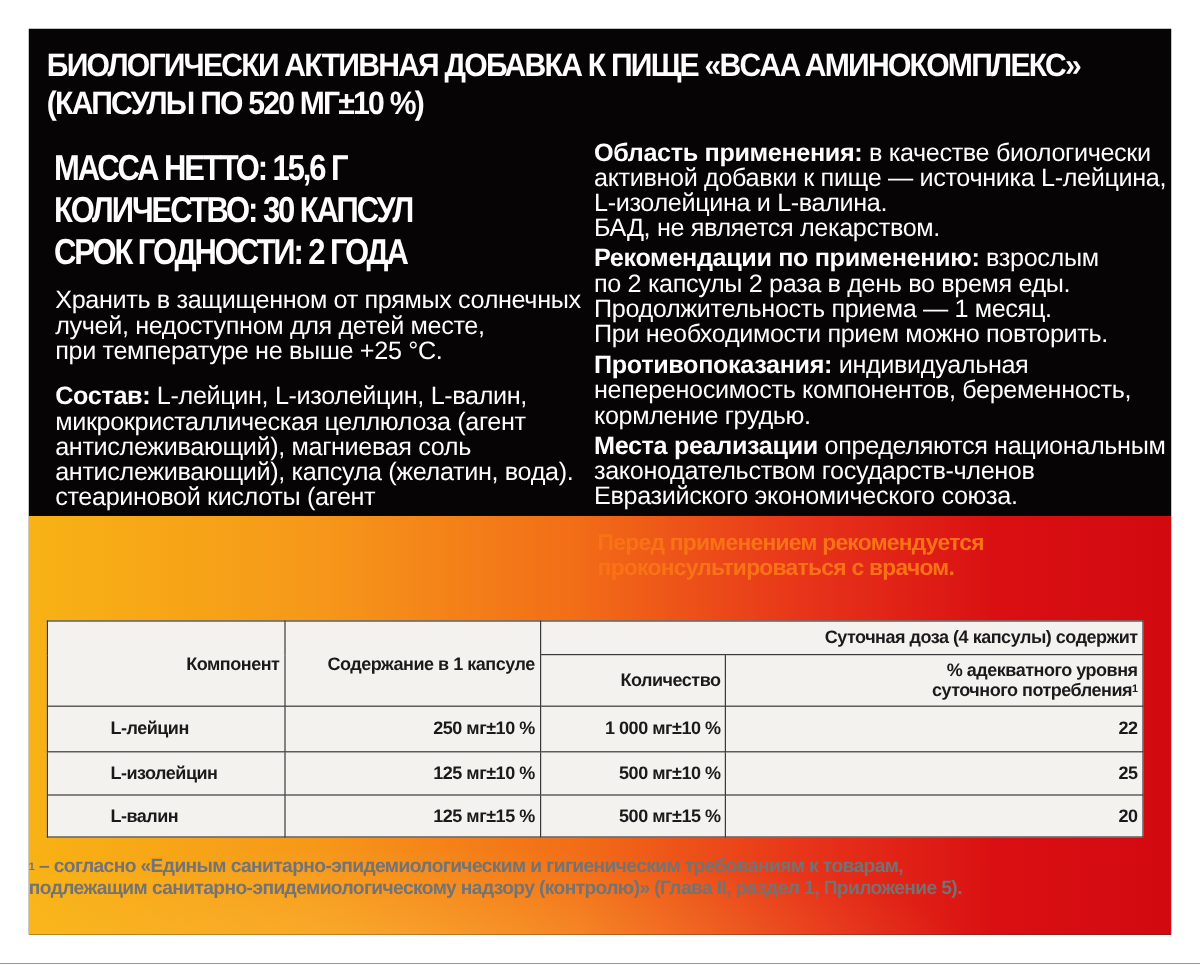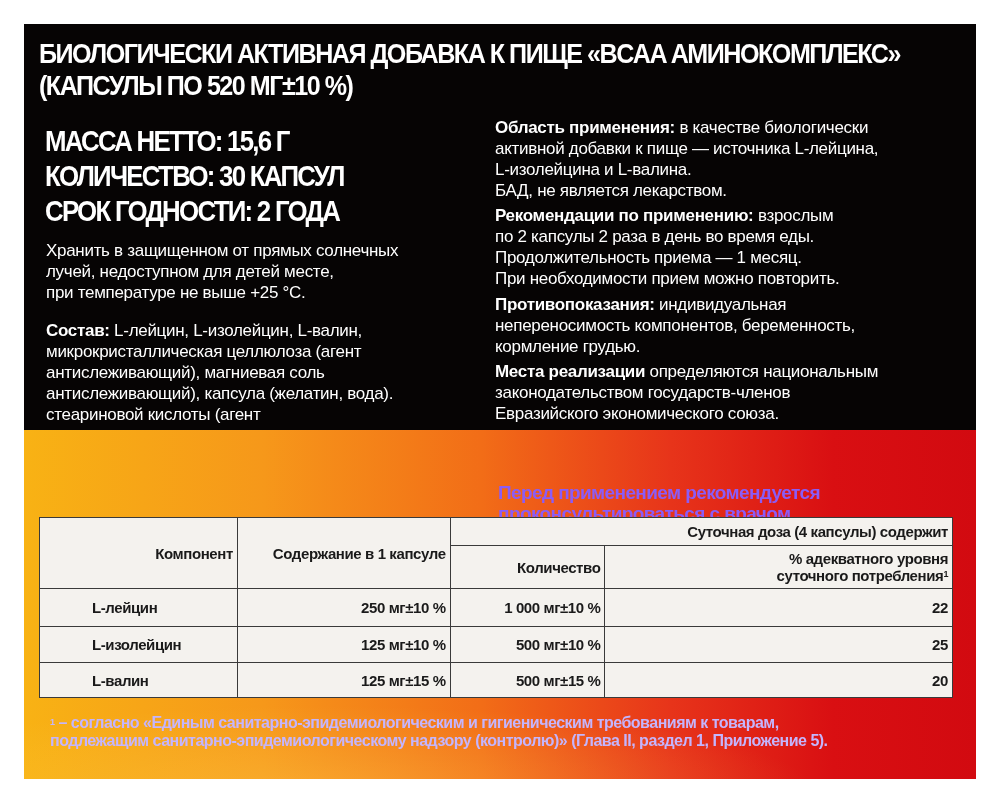--- a/index.html
+++ b/index.html
@@ -27,43 +27,43 @@
     position: absolute; left: 15px; top: 14px; color: #fff; font-weight: bold;
     font-family: "Liberation Sans", sans-serif; font-size: 27px; line-height: 32px;
     letter-spacing: -1.6px; transform: scaleX(0.93); transform-origin: left top; white-space: nowrap;
   }
   .big {
     position: absolute; left: 21px; top: 99px; color: #fff; font-weight: bold;
     font-size: 30px; line-height: 35px; letter-spacing: -2px;
     transform: scaleX(0.86); transform-origin: left top; white-space: nowrap;
   }
   .txt {
-    position: absolute; color: #fff; font-size: 17px; line-height: 21px; white-space: nowrap;
+    position: absolute; color: #fff; font-size: 21px; line-height: 21px; white-space: nowrap;
     font-family: "Liberation Sans", sans-serif; letter-spacing: -0.3px;
   }
   .txt b { font-weight: bold; }
   .storage { left: 22px; top: 216px; }
   .comp { left: 22px; top: 296px; }
   .right { left: 471px; }
   .warn {
-    position: absolute; left: 474px; top: 418px; color: #8b5cf6; font-weight: bold;
-    font-size: 19px; line-height: 21px; letter-spacing: -0.6px; white-space: nowrap; margin-top: 40px;
+    position: absolute; left: 474px; top: 418px; color: #f97316; font-weight: bold;
+    font-size: 19px; line-height: 21px; letter-spacing: -0.6px; white-space: nowrap;
   }
   table.nutr {
     position: absolute; left: 15px; top: 493px; width: 914px; border-collapse: collapse;
     background: #f4f2ee; font-family: "Liberation Sans", sans-serif; color: #1a1a1a;
   }
   table.nutr td, table.nutr th {
     border: 1.5px solid #3a3a3a; text-align: right; font-weight: bold; font-size: 15px;
     letter-spacing: -0.4px; padding: 0 4px;
   }
   table.nutr th { font-weight: bold; }
   table.nutr td.left { text-align: left; padding-left: 52px; }
   .foot {
-    position: absolute; left: 26px; top: 690px; color: #c4b5fd; font-weight: bold;
+    position: absolute; left: 0; top: 690px; color: #737373; font-weight: bold;
     font-size: 16px; line-height: 18px; letter-spacing: -0.5px; white-space: nowrap;
   }
   sup { font-size: 9px; vertical-align: top; position: relative; top: -1px; }
 </style>
 </head>
 <body>
 
 <div class="panel">
   <div class="dark"></div>
   <div class="grad"></div>

